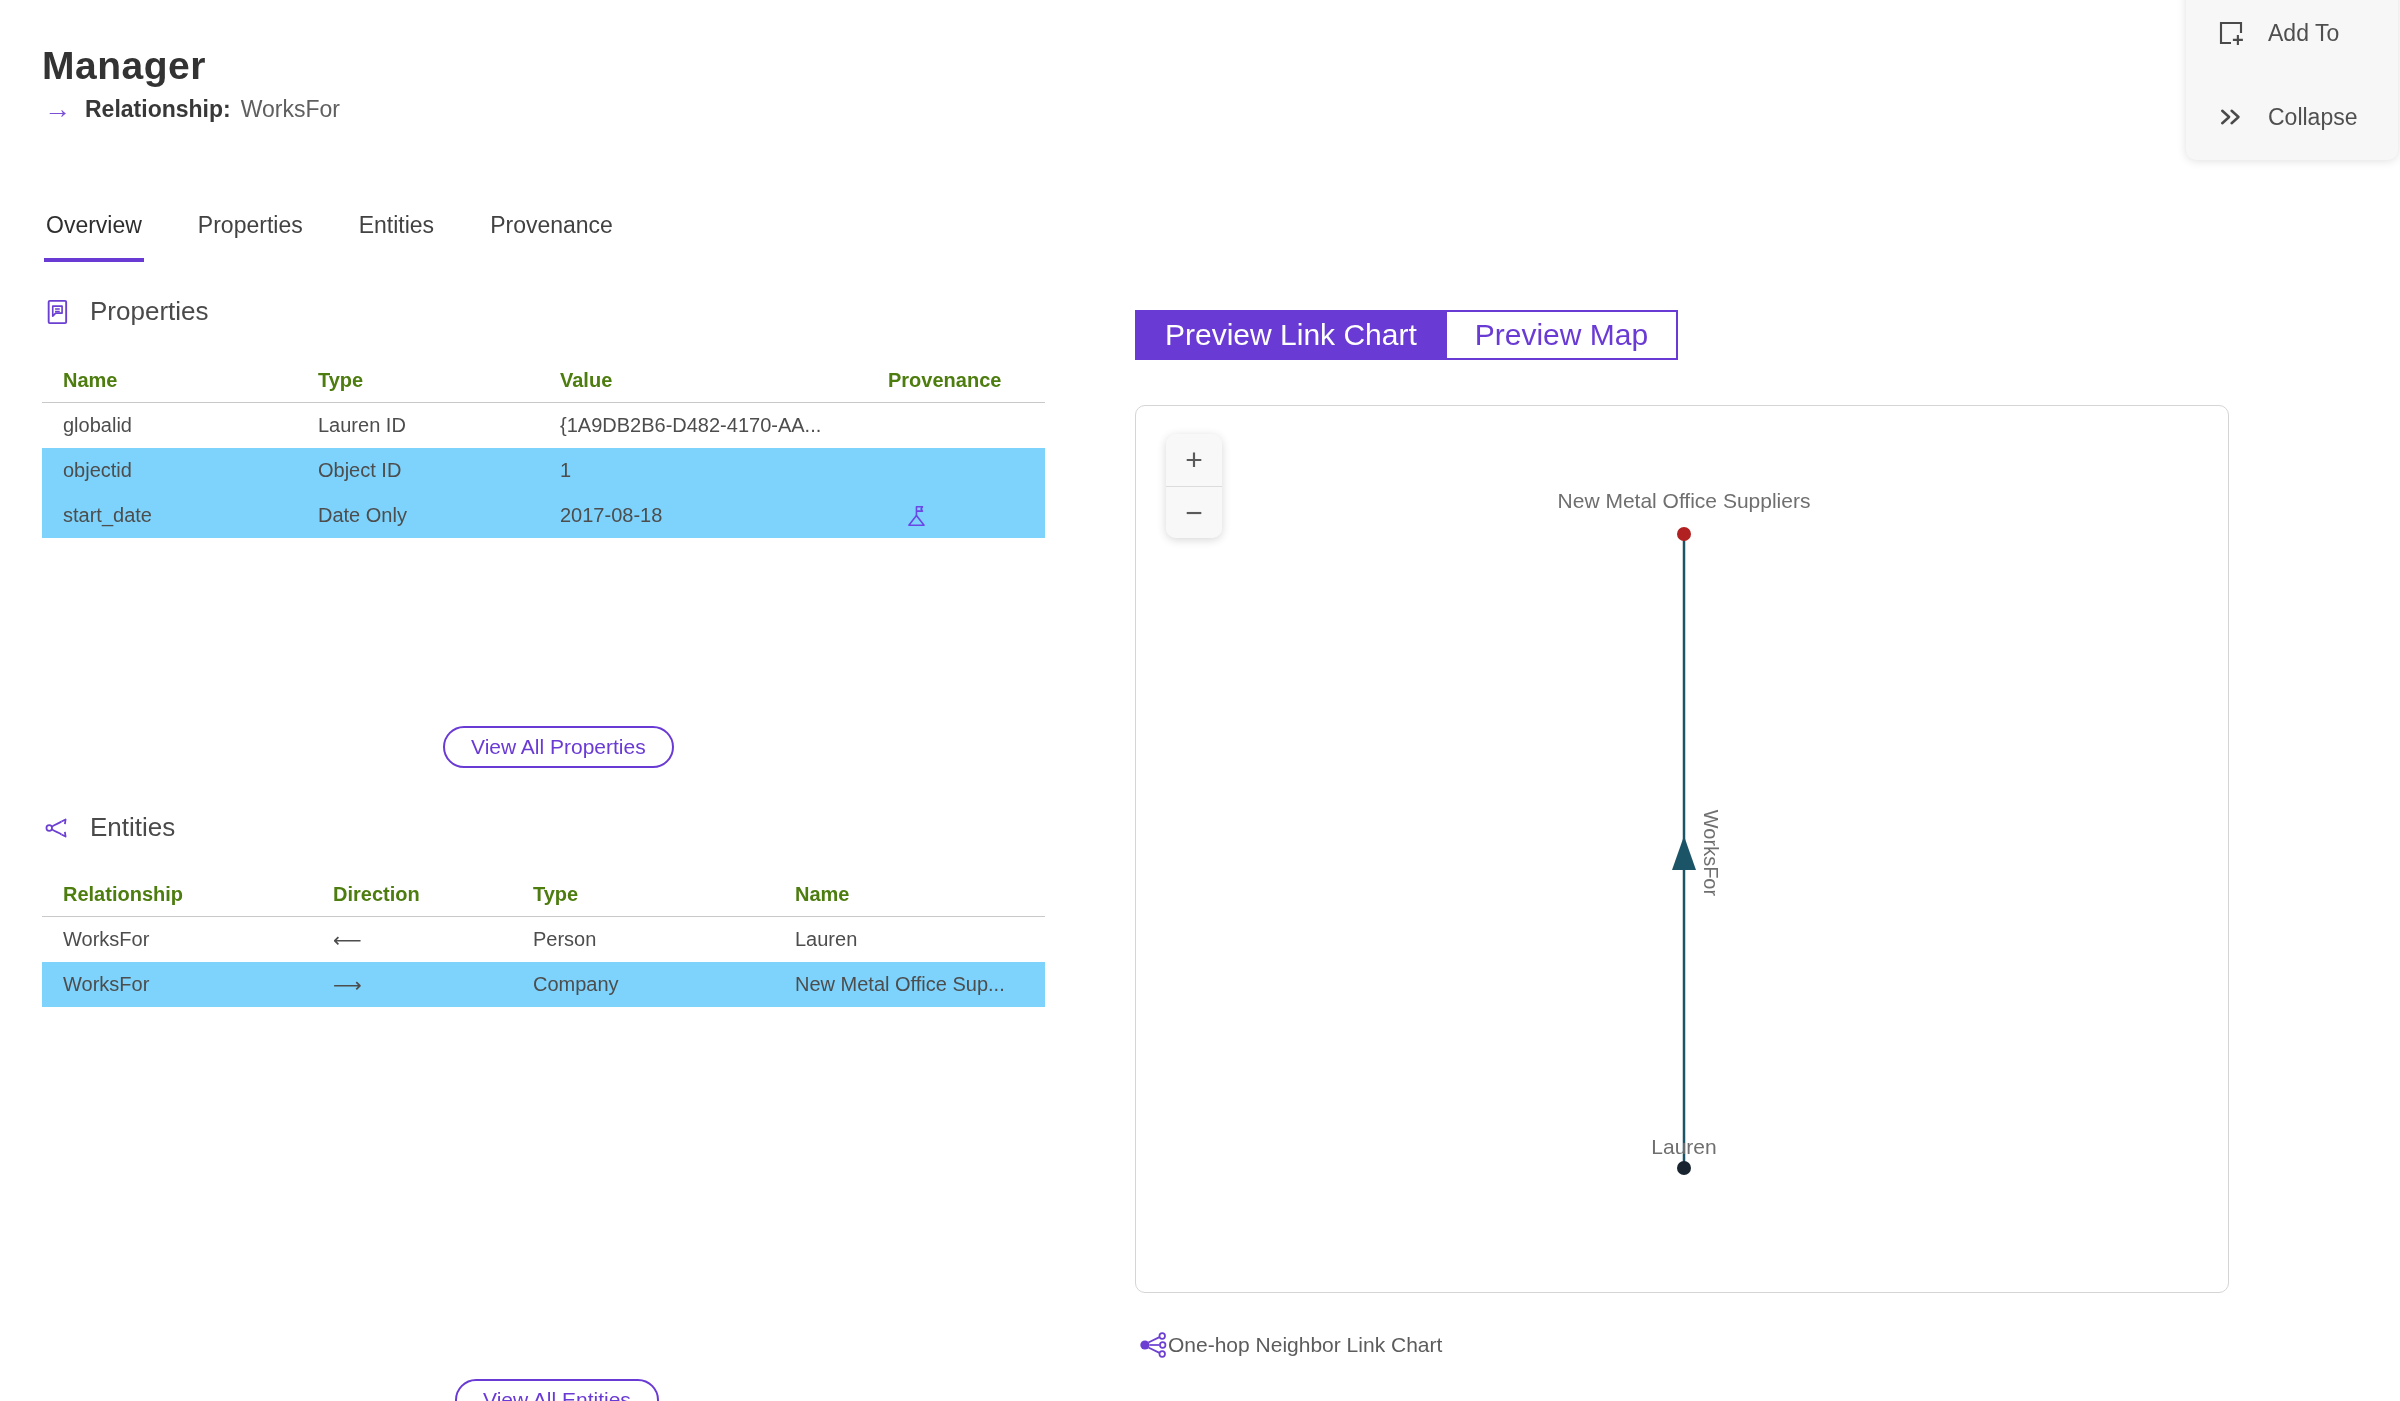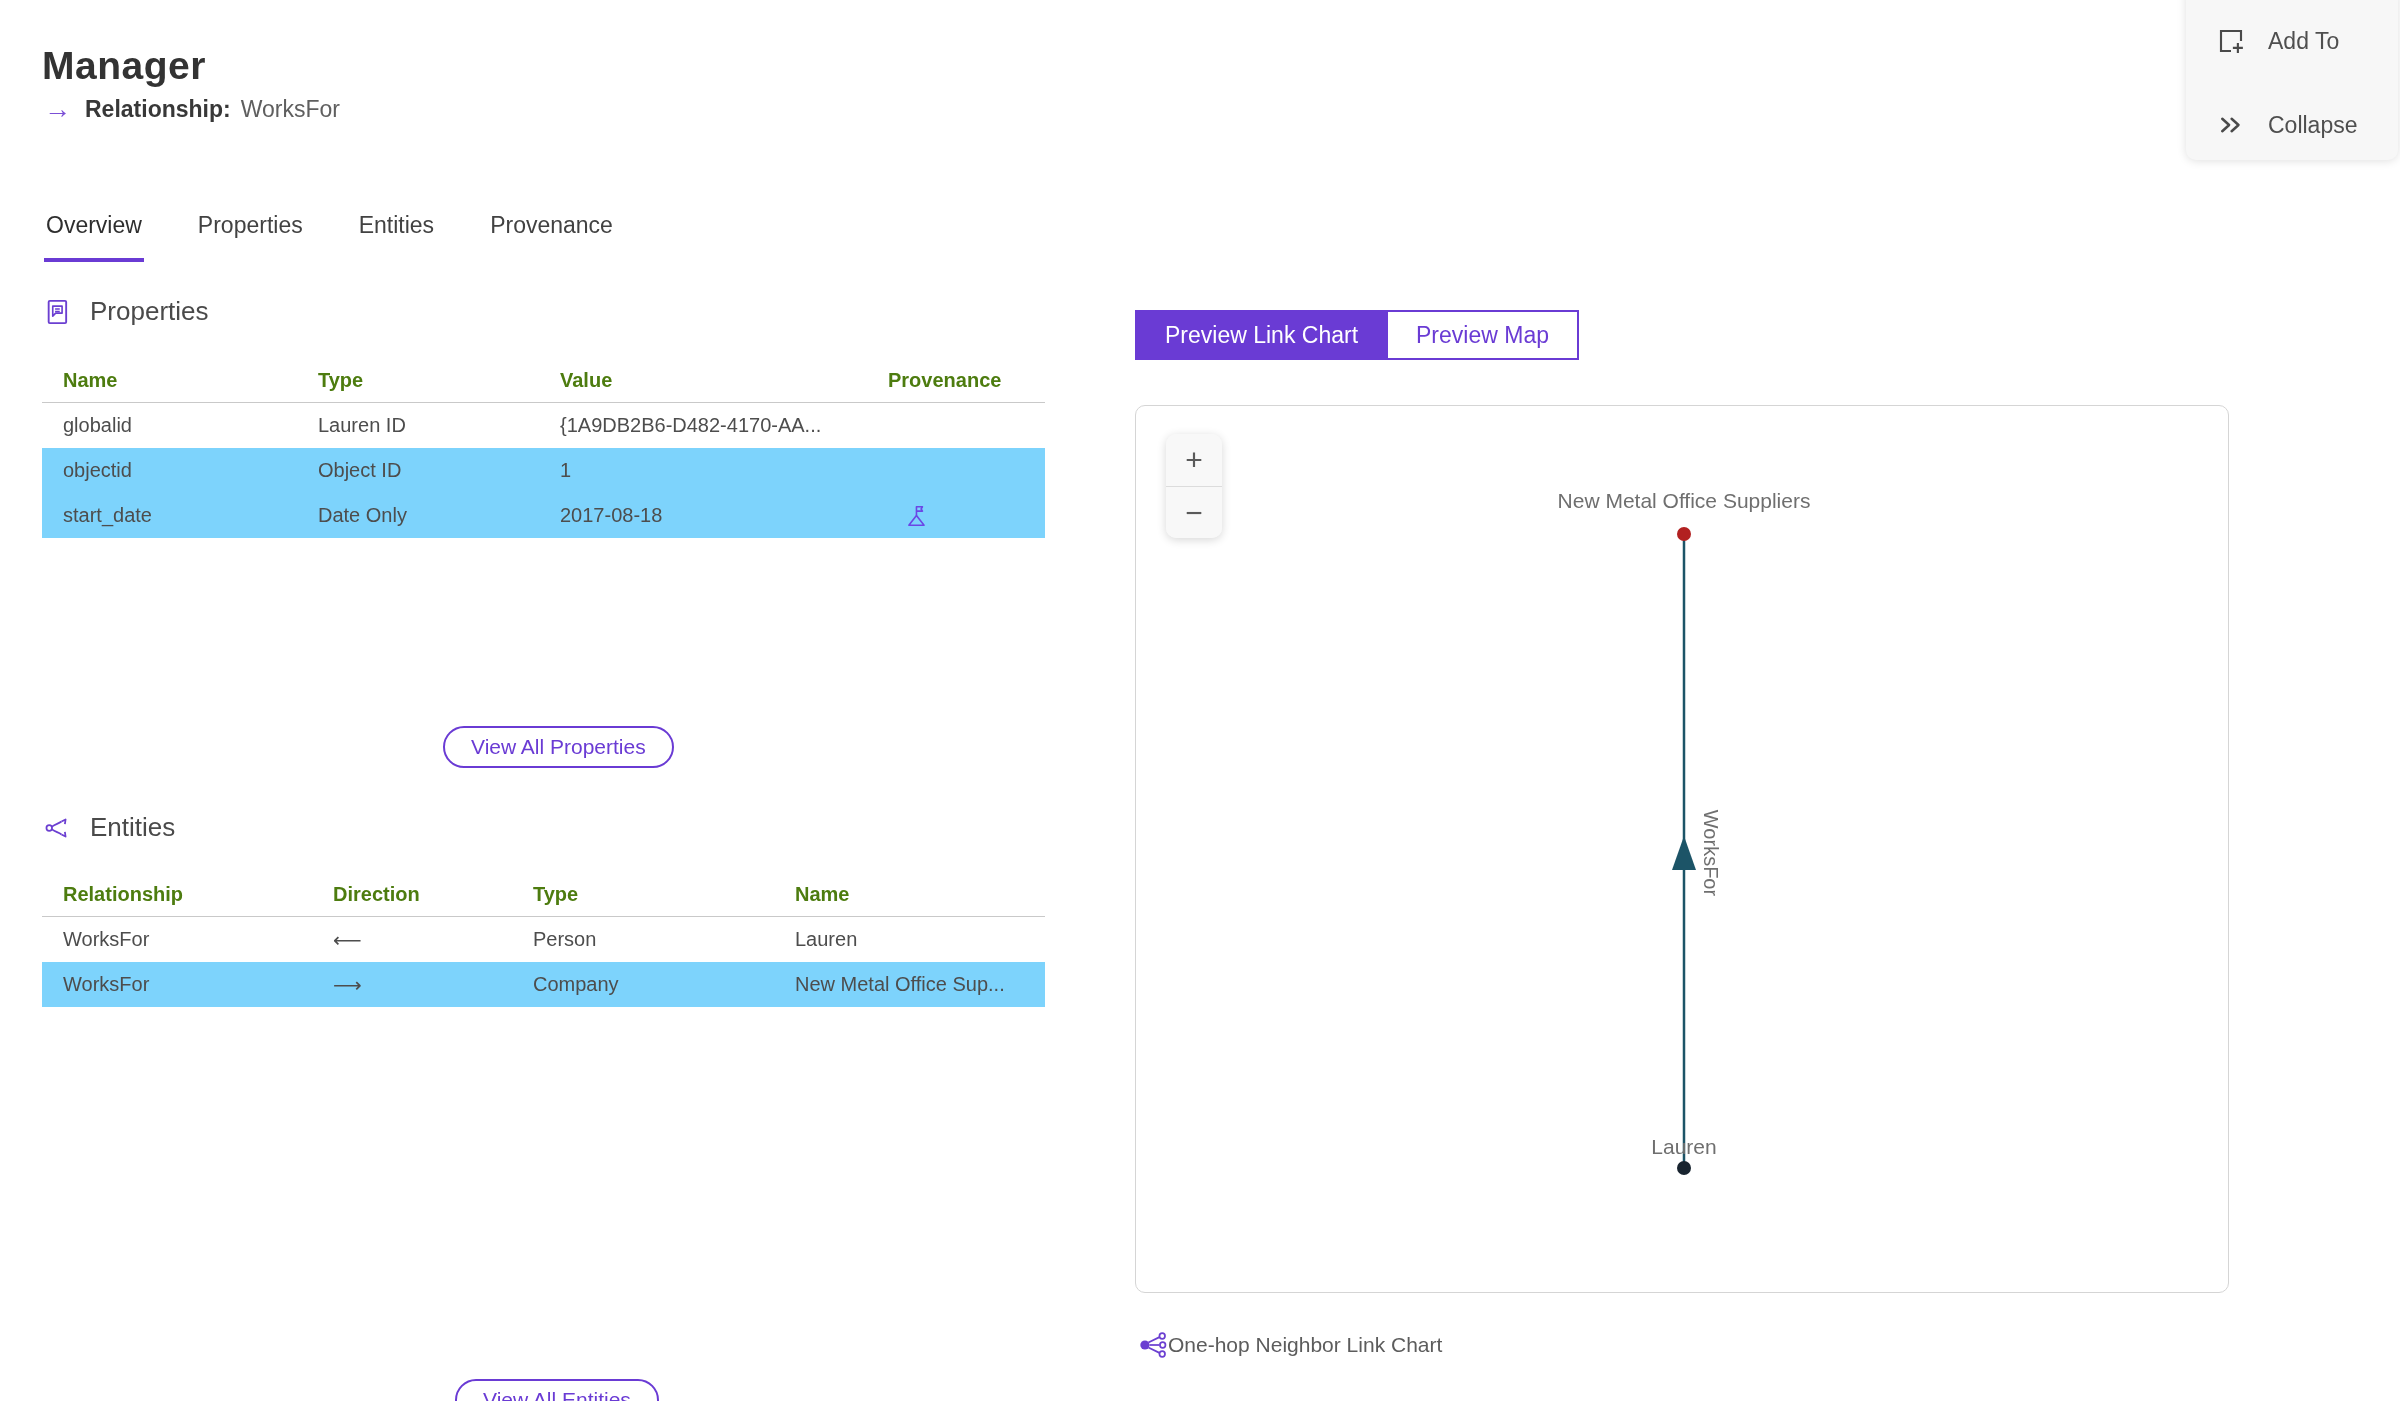--- a/index.html
+++ b/index.html
@@ -14,21 +14,21 @@
   .page-title{left:42px;top:18px;font-size:39px;font-weight:700;color:#333333;letter-spacing:.5px;}
   .subtitle{left:44px;top:96px;font-size:23px;display:flex;align-items:center;gap:14px;}
   .subtitle .arrow{color:#7b4fd6;font-size:27px;line-height:1;}
   .subtitle .lbl{font-weight:700;color:#383838;}
   .subtitle .val{color:#5f5f5f;margin-left:-4px;}
 
   
   .actions-panel{left:2186px;top:-14px;width:212px;height:174px;background:#f7f7f7;
     border-radius:10px;box-shadow:0 1px 10px rgba(0,0,0,.13);}
   .action{position:absolute;left:30px;display:flex;align-items:center;gap:22px;
-    font-size:23px;color:#4f4f4f;cursor:pointer;white-space:nowrap;margin-top:8px;}
+    font-size:23px;color:#4f4f4f;cursor:pointer;white-space:nowrap;}
   .action svg{flex:0 0 auto;}
   .action.add{top:32px;}
   .action.collapse{top:116px;}
 
   
   .tabs{left:44px;top:212px;display:flex;gap:52px;font-size:23px;color:#424242;}
   .tab{padding:0 2px 19px 2px;cursor:pointer;}
   .tab.active{color:#2e2e2e;border-bottom:4px solid #6a3bd4;}
 
   
@@ -51,21 +51,21 @@
 
   
   .pill{position:absolute;height:42px;border:2px solid #6a3bd4;border-radius:22px;
     background:#ffffff;color:#6a3bd4;font-size:21px;padding:12px 26px;display:flex;
     align-items:center;cursor:pointer;font-family:inherit;}
   .pill.props{left:443px;top:726px;}
   .pill.ents{left:455px;top:1379px;}
 
   
   .toggle-group{left:1135px;top:310px;display:flex;height:50px;}
-  .toggle-btn{display:flex;align-items:center;justify-content:center;font-size:23px;
+  .toggle-btn{display:flex;align-items:center;justify-content:center;font-size:30px;
     padding:0 28px;cursor:pointer;box-sizing:border-box;}
   .toggle-btn.active{background:#6a3bd4;color:#ffffff;border:2px solid #6a3bd4;}
   .toggle-btn.inactive{background:#ffffff;color:#6a3bd4;border:2px solid #6a3bd4;border-left:none;}
 
   
   .chart-panel{left:1135px;top:405px;width:1094px;height:888px;background:#fff;
     border:1px solid #d5d5d5;border-radius:10px;box-sizing:border-box;}
   .zoom-ctrl{position:absolute;left:30px;top:28px;width:56px;border-radius:10px;
     background:#f8f8f8;box-shadow:0 2px 10px rgba(0,0,0,.16);overflow:hidden;}
   .zoom-btn{width:56px;height:52px;display:flex;align-items:center;justify-content:center;

